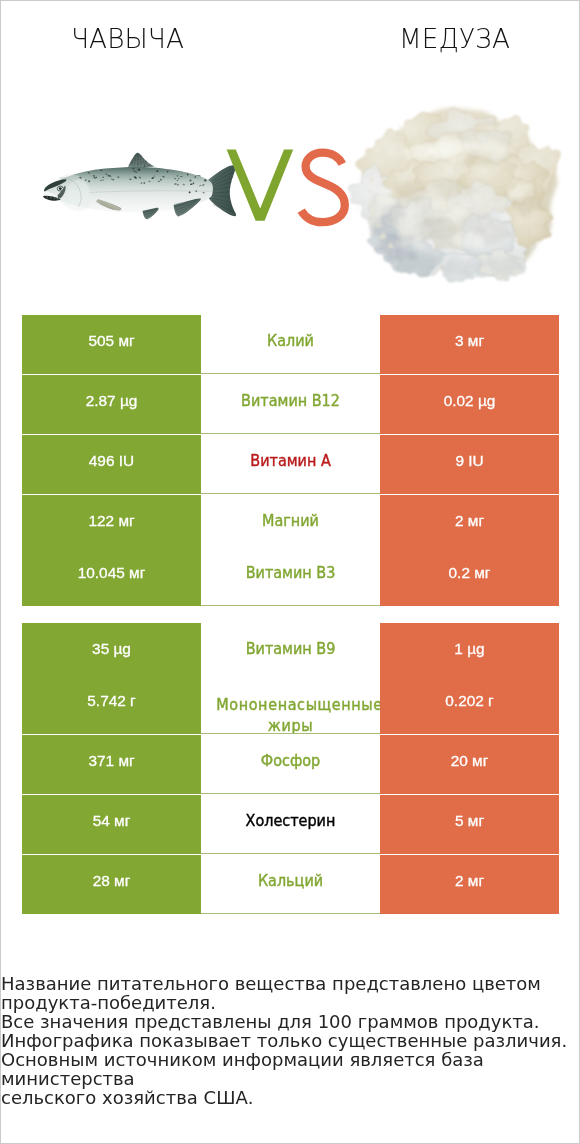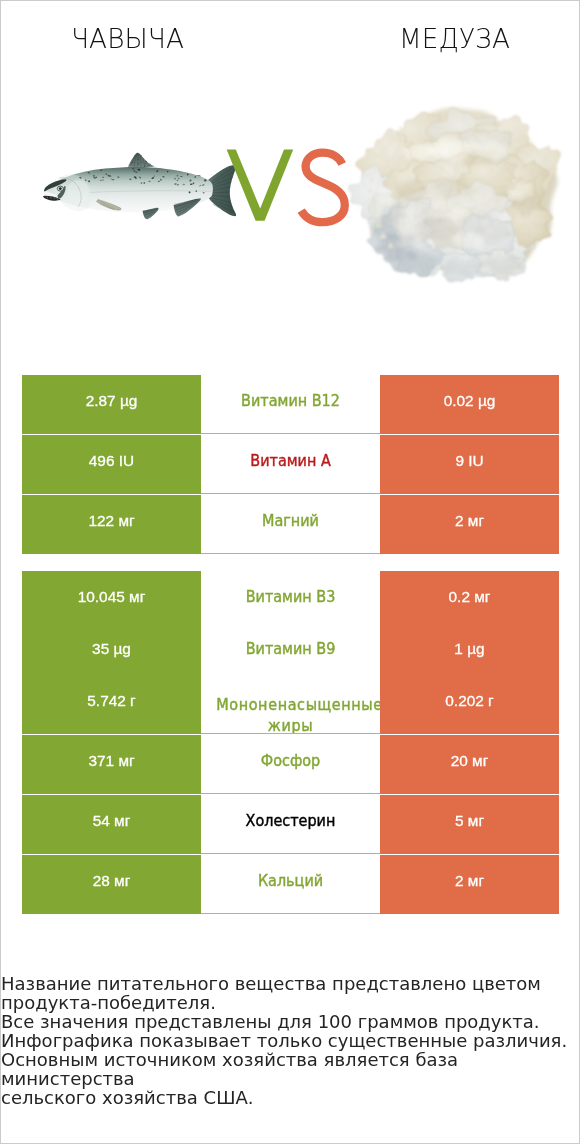--- a/index.html
+++ b/index.html
@@ -597,20 +597,31 @@
     <svg class="vsbox" width="580" height="300" viewBox="0 0 580 300" xmlns="http://www.w3.org/2000/svg">
       <title>VS</title>
       <path fill="#7fa52f" d="M225.6,148.4 L234.8,148.4 L259.2,207.5 L283.0,148.4 L292.2,148.4 L263.6,219.8 L254.6,219.8 Z"></path>
       <path fill="none" stroke="#e2694a" stroke-width="8.3" stroke-linecap="butt" d="M341.2,163.0 C338.0,156.2 330.8,151.6 321.6,151.6 C311.8,151.6 304.6,157.6 304.6,165.6
                C304.6,173.8 311.6,177.8 322.6,182.2 C334.8,187.0 343.8,192.6 343.8,204.2
                C343.8,214.8 333.8,221.2 321.2,221.2 C311.0,221.2 304.4,216.6 300.2,209.6"></path>
     </svg>
   </div>
 
   <div class="table" id="nutrient-table">
+      <div class="row" style="top: 0px;">
+        <div class="cell c-left">
+          <span class="val">505 мг</span>
+        </div>
+        <div class="cell c-mid">
+          <span class="name" style="color: rgb(130, 167, 51);">Калий</span>
+        </div>
+        <div class="cell c-right">
+          <span class="val">3 мг</span>
+        </div>
+      </div>
       <div class="row" style="top: 60px;">
         <div class="cell c-left">
           <span class="val">2.87 µg</span>
         </div>
         <div class="cell c-mid">
           <span class="name" style="color: rgb(130, 167, 51);">Витамин B12</span>
         </div>
         <div class="cell c-right">
           <span class="val">0.02 µg</span>
         </div>
@@ -630,21 +641,21 @@
         <div class="cell c-left">
           <span class="val">122 мг</span>
         </div>
         <div class="cell c-mid">
           <span class="name" style="color: rgb(130, 167, 51);">Магний</span>
         </div>
         <div class="cell c-right">
           <span class="val">2 мг</span>
         </div>
       </div>
-      <div class="row" style="top: 256px; padding-left: 20px;">
+      <div class="row" style="top: 232px; padding-left: 20px;">
         <div class="cell c-left">
           <span class="val">10.045 мг</span>
         </div>
         <div class="cell c-mid">
           <span class="name" style="color: rgb(130, 167, 51);">Витамин B3</span>
         </div>
         <div class="cell c-right">
           <span class="val">0.2 мг</span>
         </div>
       </div>
@@ -703,17 +714,17 @@
           <span class="val">2 мг</span>
         </div>
       </div>
     </div>
 
   <div class="footer">
       <div>Название питательного вещества представлено цветом</div>
       <div>продукта-победителя.</div>
       <div>Все значения представлены для 100 граммов продукта.</div>
       <div>Инфографика показывает только существенные различия.</div>
-      <div>Основным источником хозяйства является база министерства</div>
+      <div>Основным источником информации является база министерства</div>
       <div>сельского хозяйства США.</div>
     </div>
 
 </div>
 
 </body></html>

